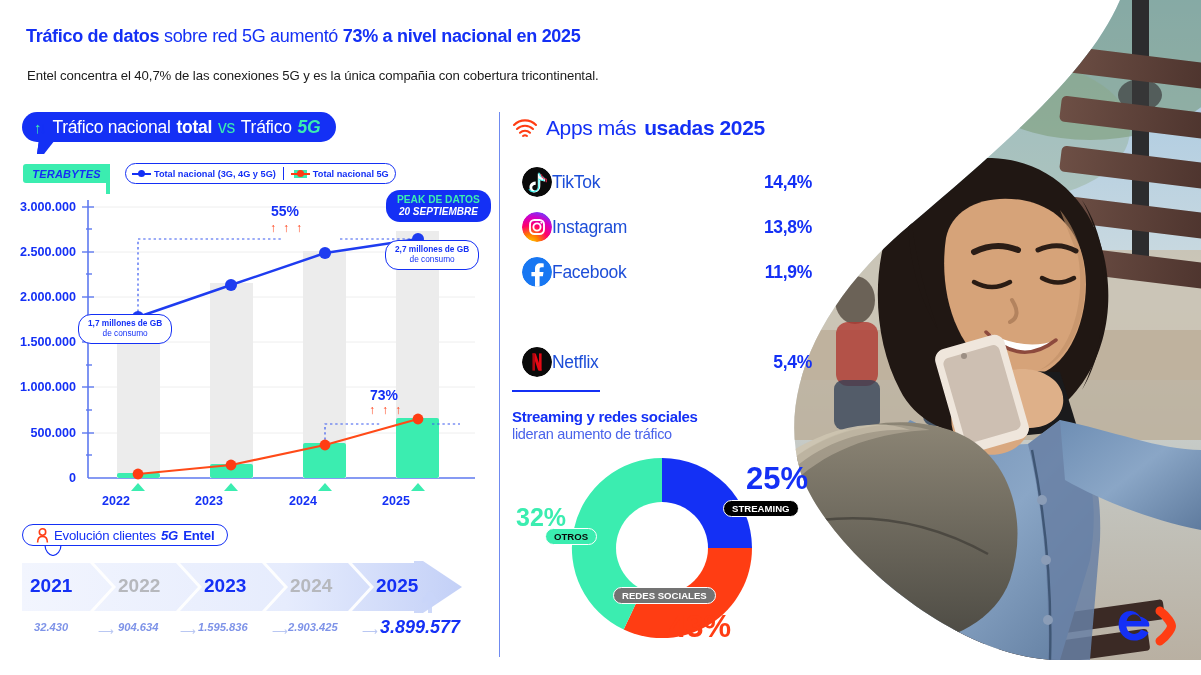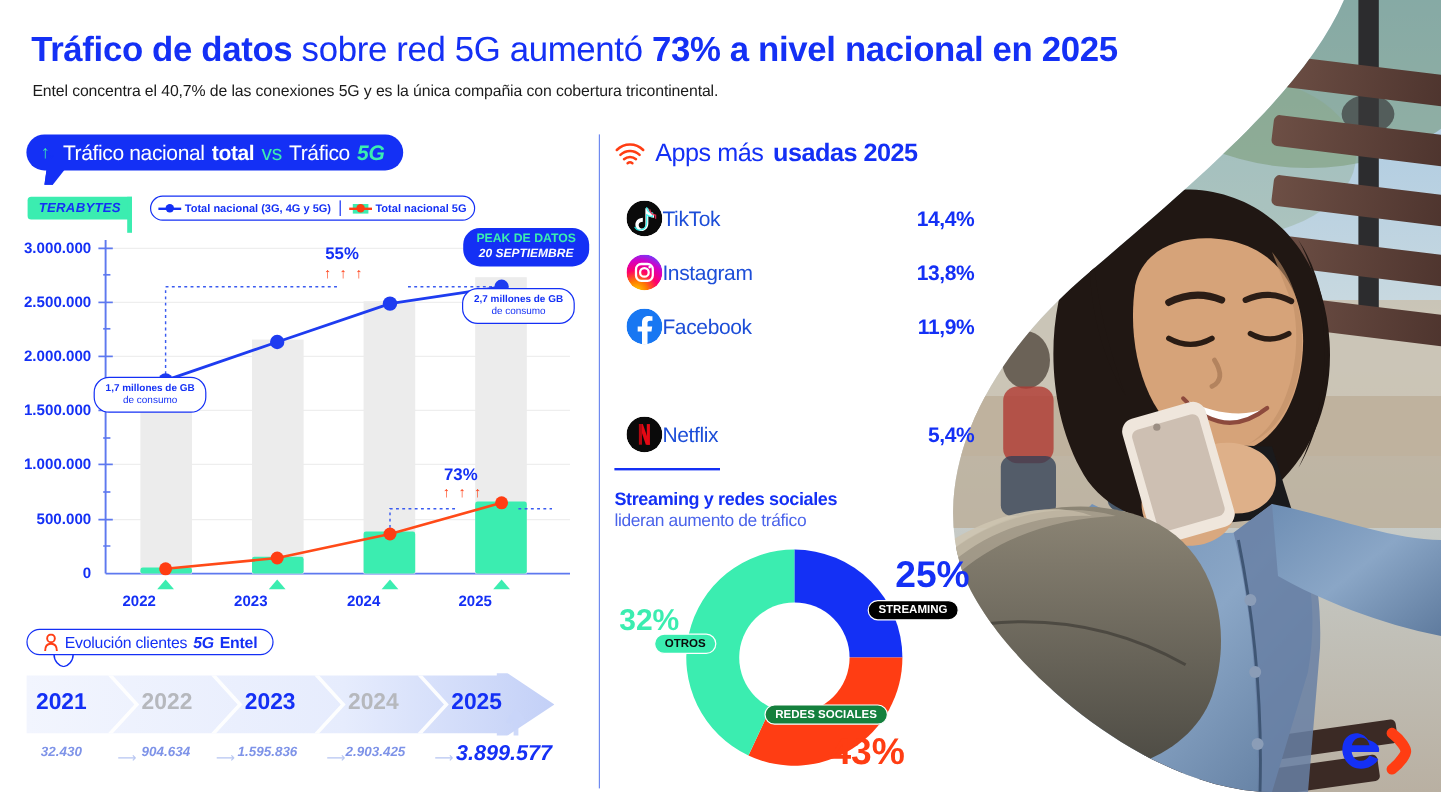--- a/index.html
+++ b/index.html
@@ -7,21 +7,21 @@
   body {
     font-family: "Liberation Sans", sans-serif;
     background: #ffffff;
     position: relative;
   }
   .stage { position: relative; width: 1201px; height: 675px; background:#fff; overflow:hidden; }
 
   
   .headline {
     position:absolute; left:26px; top:26px; width:760px;
-    font-size:29px; font-weight:400; color:#1430f5; letter-spacing:-0.3px; line-height:1.15;
+    font-size:18px; font-weight:400; color:#1430f5; letter-spacing:-0.3px; line-height:1.15;
     white-space:nowrap;
   }
   .headline b { font-weight:800; }
   .subhead {
     position:absolute; left:27px; top:68px; width:780px;
     font-size:13.2px; color:#1b1b1b; font-weight:400; letter-spacing:-0.1px; white-space:nowrap;
   }
   .subhead b { font-weight:400; }
 
   
@@ -566,22 +566,22 @@
       <path d="M100,100 L190,100 A90,90 0 0,1 61.7,181.5 Z" fill="#ff3d13"></path>
 
       <path d="M100,100 L61.7,181.5 A90,90 0 0,1 100,10 Z" fill="#3bedb0"></path>
       <circle cx="100" cy="100" r="46" fill="#ffffff"></circle>
     </svg>
   </div>
 
   <div class="d-lab" style="left:746px;top:461px;font-size:31px;color:#1430f5">25%</div>
   <div class="d-tag" style="left:723px;top:500px;background:#000000;color:#fff;border:1.4px solid #fff">STREAMING</div>
 
-  <div class="d-lab" style="left:692px;top:609px;font-size:31px;color:#ff3d13">43%</div>
-  <div class="d-tag" style="left:637px;top:587px;background:#15803d;color:#fff;border:1.4px solid #fff">REDES SOCIALES</div>
+  <div class="d-lab" style="left:669px;top:609px;font-size:31px;color:#ff3d13">43%</div>
+  <div class="d-tag" style="left:613px;top:587px;background:#737373;color:#fff;border:1.4px solid #fff">REDES SOCIALES</div>
 
   <div class="d-lab" style="left:516px;top:503px;font-size:25px;color:#3bedb0">32%</div>
   <div class="d-tag" style="left:545px;top:528px;background:#3bedb0;color:#0a0a0a;border:1.4px solid #fff">OTROS</div>
 
   <div class="logo">
     <svg width="62" height="44" viewBox="0 0 62 44">
       <path d="M22,12.5 C16.5,4 4,5.5 1.2,16 C-1.6,26.5 6,37 16.5,36.6 C24,36.3 28.6,32.4 30.6,28.4
                L23.2,25.6 C21.6,28.4 19.2,30 16.2,30 C12,30 9,27 8.4,22.6 L31,22.6
                C32.2,18.6 30,15 22,12.5 Z M8.6,17 C9.6,13 12.4,10.6 16,10.6 C19.8,10.6 22.4,13 23.2,17 Z" fill="#1430f5"></path>
         <path d="M42,7 C50,13 53.5,20 53.5,22 C53.5,24 50,31 42,37" fill="none" stroke="#ff3d13" stroke-width="9" stroke-linecap="round"></path>

